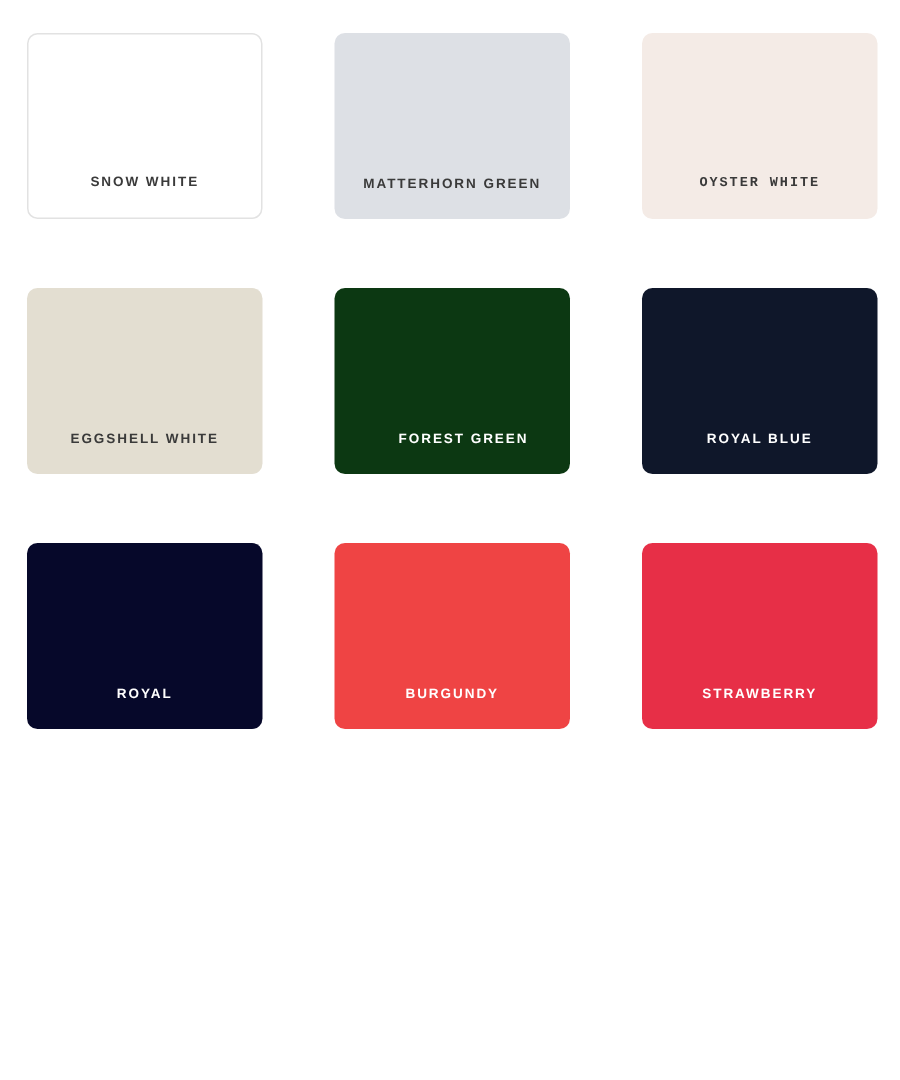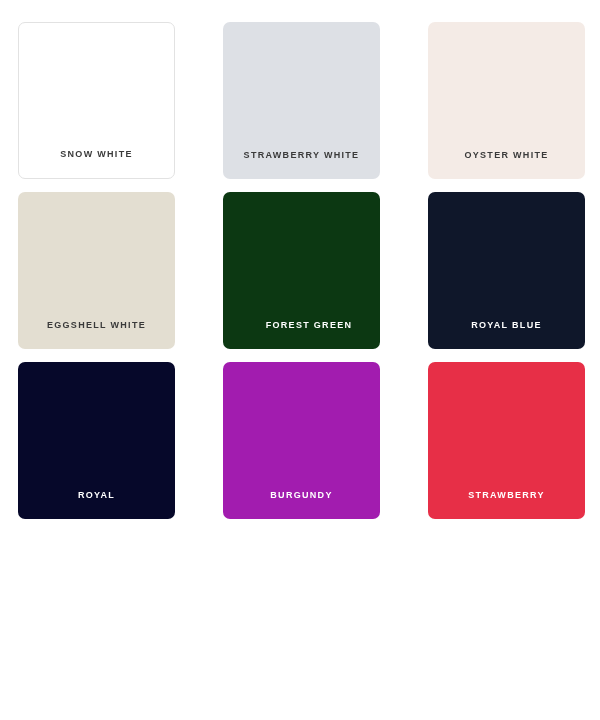--- a/index.html
+++ b/index.html
@@ -18,21 +18,21 @@
     grid-template-columns: repeat(3, 157px);
     grid-template-rows: repeat(4, 157px);
     column-gap: 48px;
     row-gap: 13px;
     padding: 22px 0 0 18px;
     box-sizing: border-box;
   }
   .swatch {
     position: relative;
     width: 157px;
-    height: 157px;
+    height: 124px;
     border-radius: 7px;
     box-sizing: border-box;
     display: flex;
     align-items: flex-end;
     justify-content: center;
     overflow: hidden;
   }
   .swatch.bordered {
     border: 1px solid #e2e2e2;
   }
@@ -52,36 +52,36 @@
   .label-light { color: #ffffff; }
 </style>
 </head>
 <body>
 
 <div id="swatch-grid">
     <div class="swatch bordered" style="background: rgb(255, 255, 255);">
       <span class="swatch-label label-dark" style="color: rgb(58, 58, 58);">SNOW WHITE</span>
     </div>
     <div class="swatch" style="background: rgb(221, 224, 229);">
-      <span class="swatch-label label-dark" style="color: rgb(58, 58, 58);">STRAWBERRY WHITE</span>
+      <span class="swatch-label label-dark" style="color: rgb(58, 58, 58);">MATTERHORN GREEN</span>
     </div>
     <div class="swatch" style="background: rgb(244, 235, 230);">
-      <span class="swatch-label label-dark" style="color: rgb(58, 58, 58);">OYSTER WHITE</span>
+      <span class="swatch-label label-dark" style="color: rgb(58, 58, 58); font-family: Liberation Mono, monospace;">OYSTER WHITE</span>
     </div>
     <div class="swatch" style="background: rgb(227, 222, 209);">
       <span class="swatch-label label-dark" style="color: rgb(58, 58, 58);">EGGSHELL WHITE</span>
     </div>
     <div class="swatch" style="background: rgb(12, 56, 18); padding-left: 15px;">
       <span class="swatch-label label-light" style="color: rgb(255, 255, 255);">FOREST GREEN</span>
     </div>
     <div class="swatch" style="background: #0f172a;">
       <span class="swatch-label label-light" style="color: rgb(255, 255, 255);">ROYAL BLUE</span>
     </div>
     <div class="swatch" style="background: rgb(6, 8, 42);">
       <span class="swatch-label label-light" style="color: rgb(255, 255, 255);">ROYAL</span>
     </div>
-    <div class="swatch" style="background: #a21caf;">
+    <div class="swatch" style="background: #ef4444;">
       <span class="swatch-label label-light" style="color: rgb(255, 255, 255);">BURGUNDY</span>
     </div>
     <div class="swatch" style="background: rgb(231, 47, 71);">
       <span class="swatch-label label-light" style="color: rgb(255, 255, 255); text-align: center;">STRAWBERRY</span>
     </div>
   </div>
 
 </body></html>

